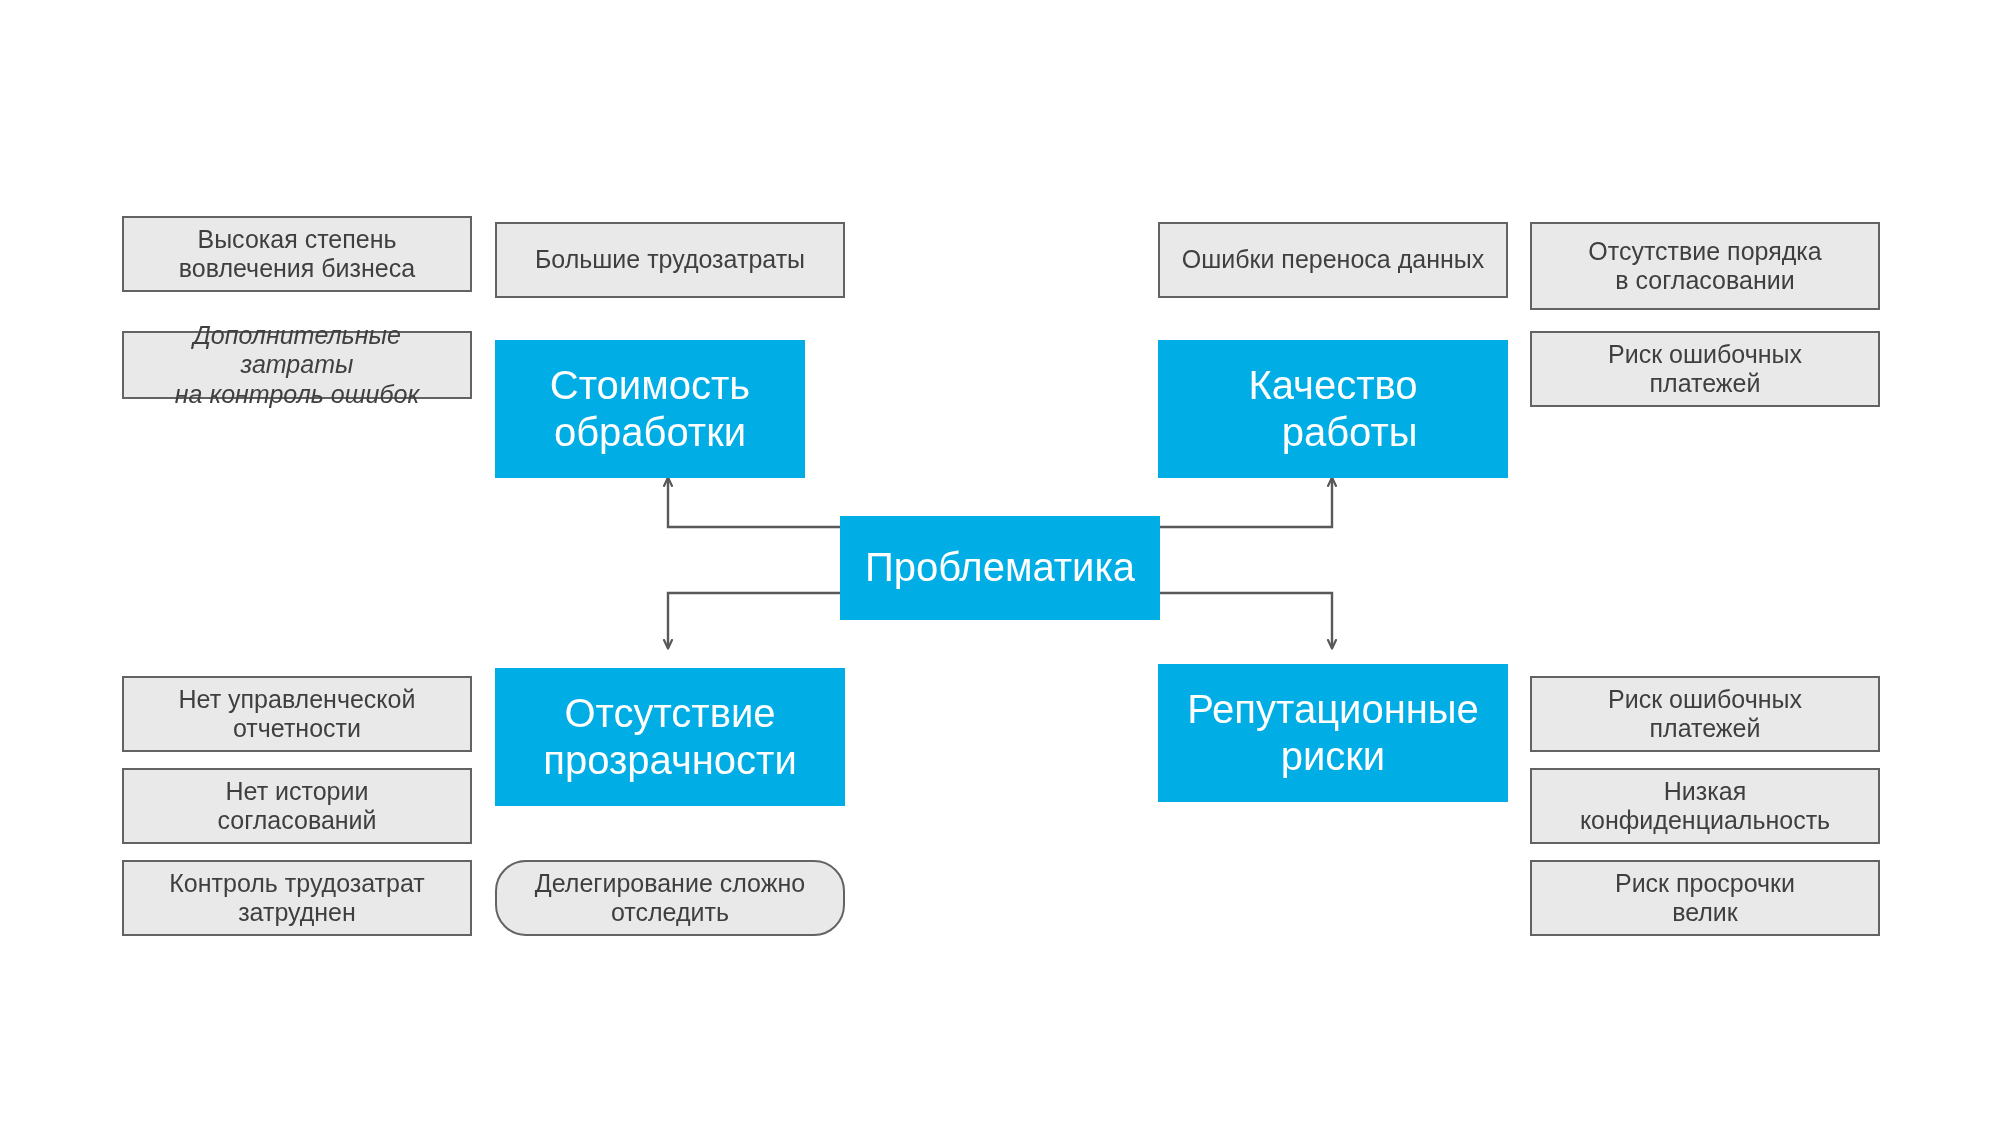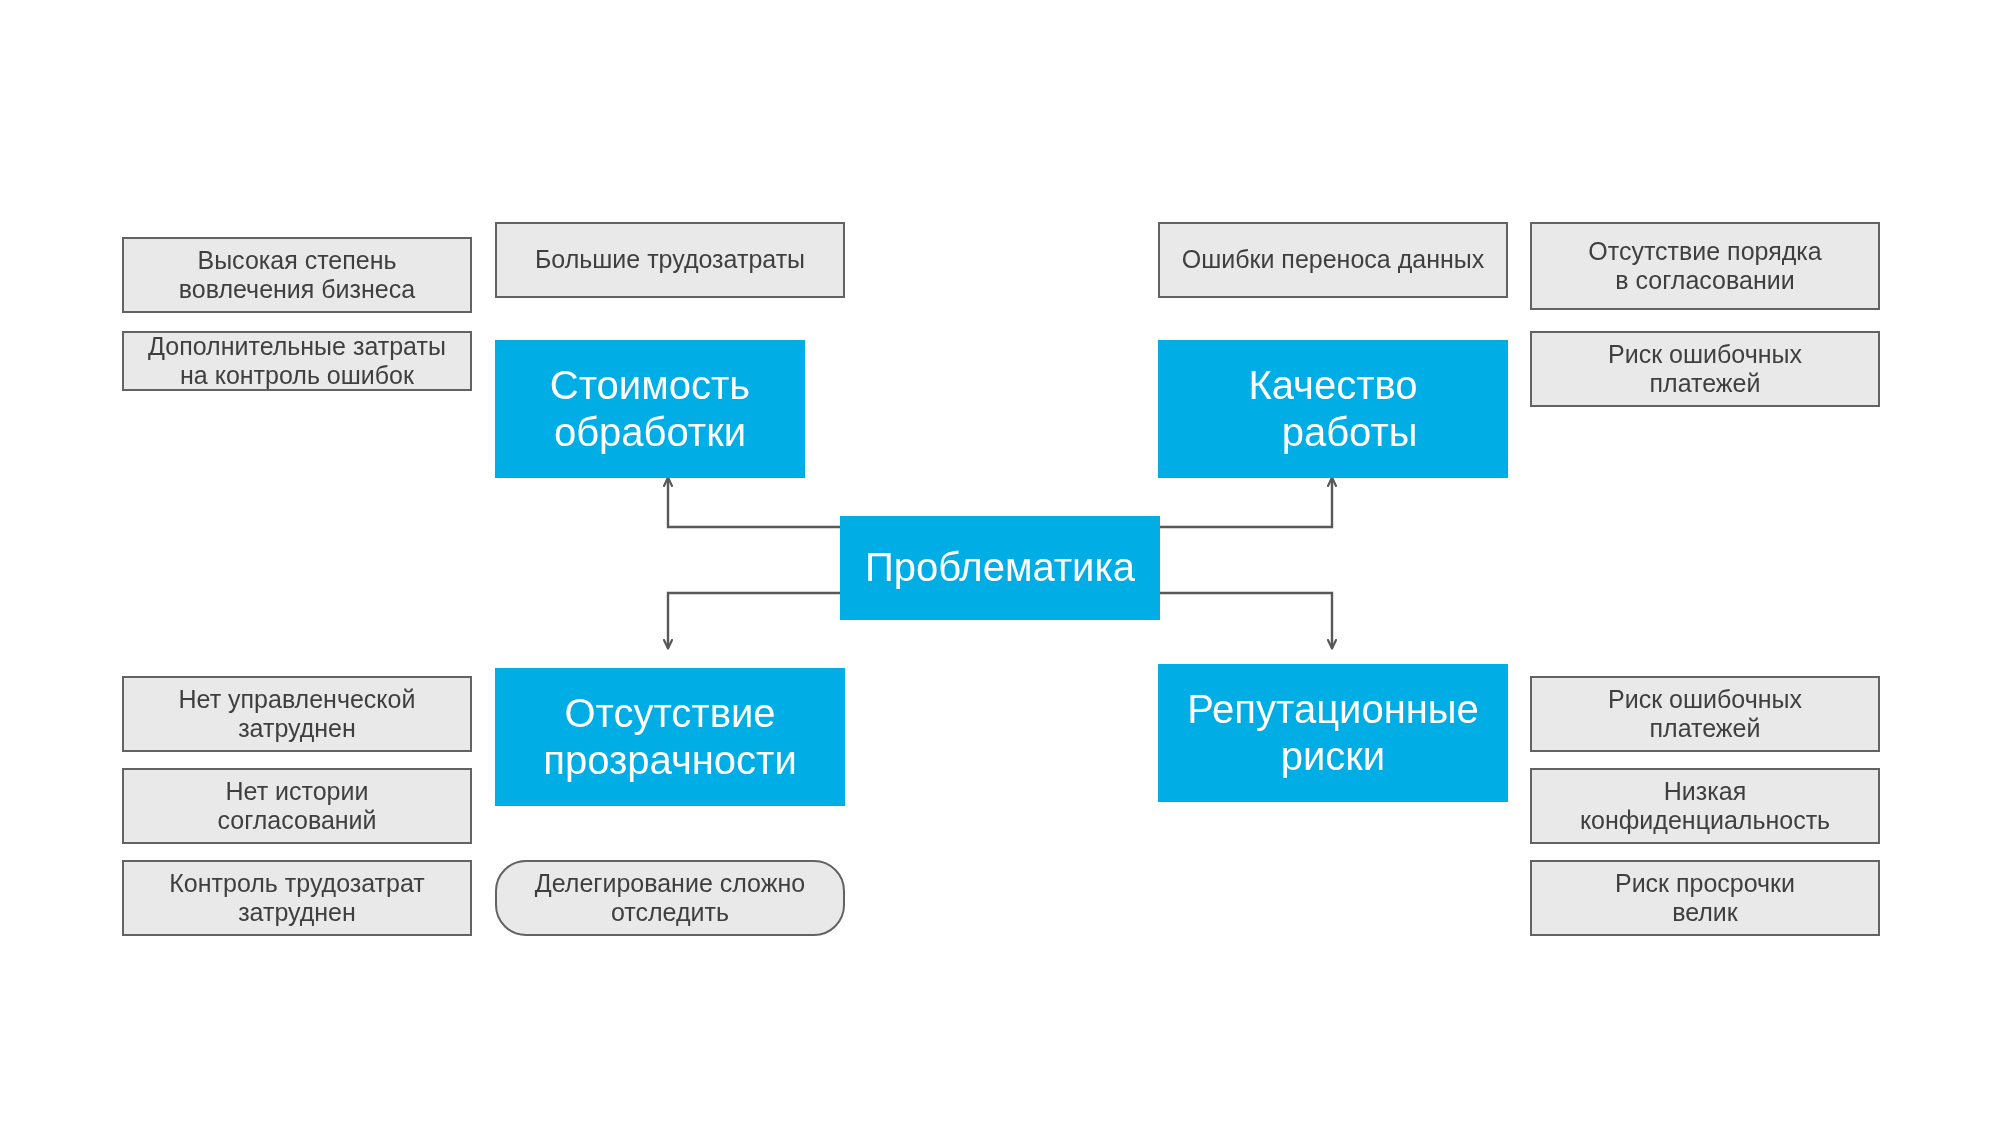--- a/index.html
+++ b/index.html
@@ -72,30 +72,30 @@
 
     <path d="M 840,527 L 668,527 L 668,478" fill="none" stroke="#595959" stroke-width="2.4" marker-end="url(#arrowhead)"></path>
 
     <path d="M 1160,527 L 1332,527 L 1332,478" fill="none" stroke="#595959" stroke-width="2.4" marker-end="url(#arrowhead)"></path>
 
     <path d="M 840,593 L 668,593 L 668,648" fill="none" stroke="#595959" stroke-width="2.4" marker-end="url(#arrowhead)"></path>
 
     <path d="M 1160,593 L 1332,593 L 1332,648" fill="none" stroke="#595959" stroke-width="2.4" marker-end="url(#arrowhead)"></path>
   </svg>
 
-  <div class="node gray-box" style="left:122px; top:237px; width:350px; height:76px;">
+  <div class="node gray-box" style="left:122px; top:216px; width:350px; height:76px;">
     <span class="node-text">Высокая степень
 вовлечения бизнеса</span>
   </div>
 
   <div class="node gray-box" style="left:495px; top:222px; width:350px; height:76px;">
     <span class="node-text">Большие трудозатраты</span>
   </div>
 
-  <div class="node gray-box" style="left:122px; top:331px; width:350px; height:60px;">
+  <div class="node gray-box" style="left:122px; top:331px; width:350px; height:68px;font-style:italic;">
     <span class="node-text">Дополнительные затраты
 на контроль ошибок</span>
   </div>
 
   <div class="node blue-box" style="left:495px; top:340px; width:310px; height:138px;">
     <span class="node-text">Стоимость
 обработки</span>
   </div>
 
   <div class="node gray-box" style="left:1158px; top:222px; width:350px; height:76px;">
@@ -116,21 +116,21 @@
     <span class="node-text">Качество
 работы</span>
   </div>
 
   <div class="node blue-box center" style="left:840px; top:508px; width:320px; height:104px;">
     <span class="node-text">Проблематика</span>
   </div>
 
   <div class="node gray-box" style="left:122px; top:676px; width:350px; height:76px;">
     <span class="node-text">Нет управленческой
-затруднен</span>
+отчетности</span>
   </div>
 
   <div class="node gray-box" style="left:122px; top:768px; width:350px; height:76px;">
     <span class="node-text">Нет истории
 согласований</span>
   </div>
 
   <div class="node gray-box" style="left:122px; top:860px; width:350px; height:76px;">
     <span class="node-text">Контроль трудозатрат
 затруднен</span>

